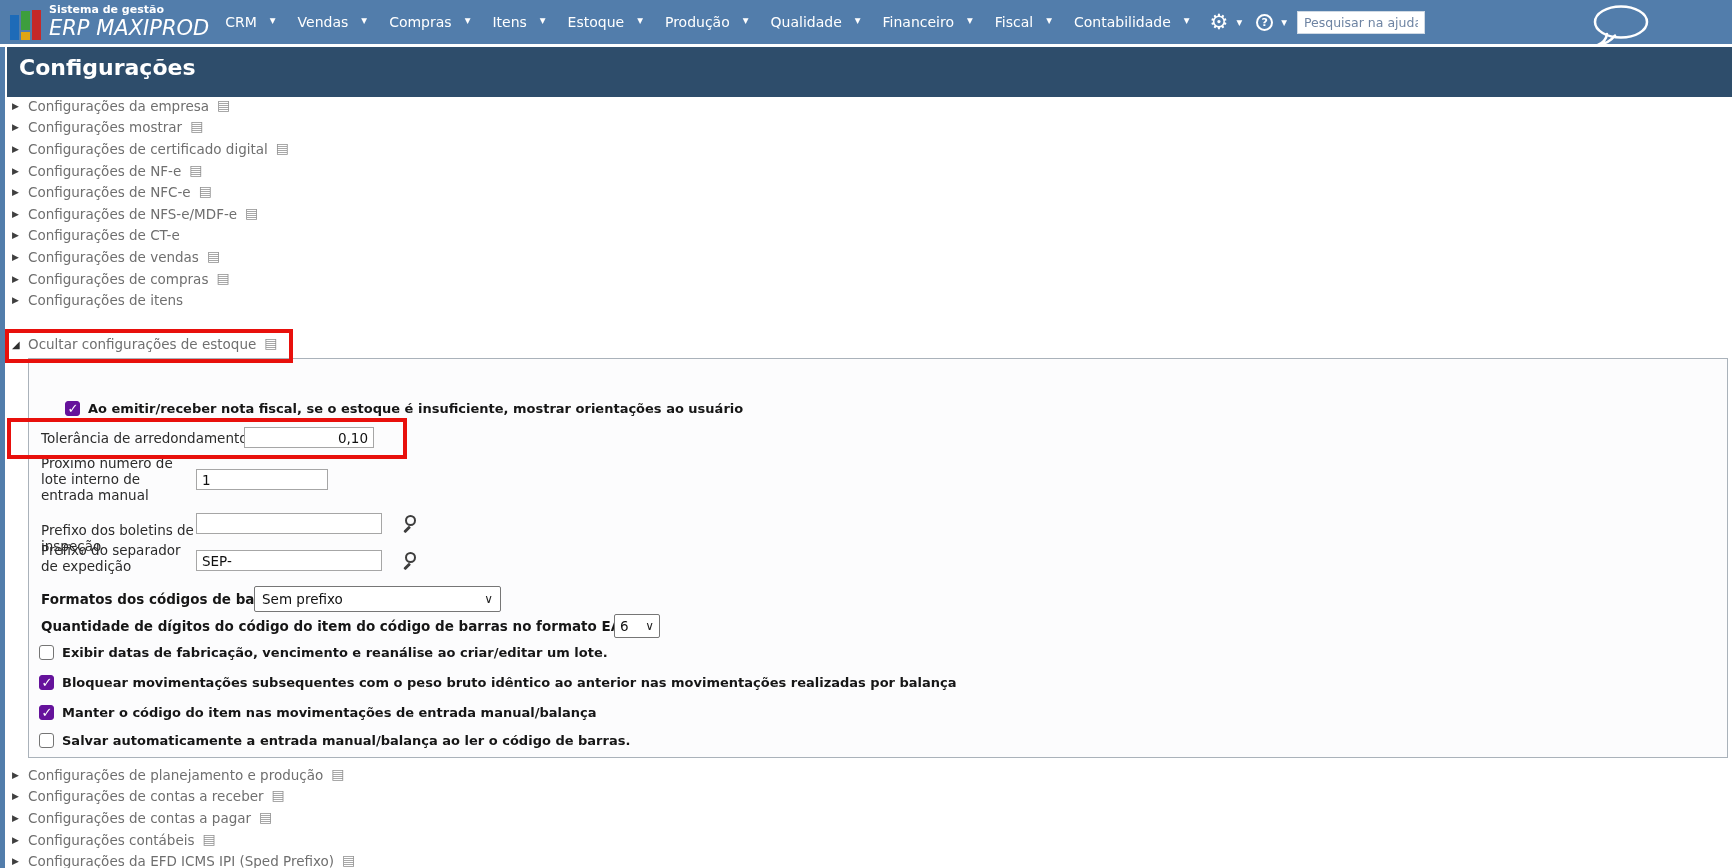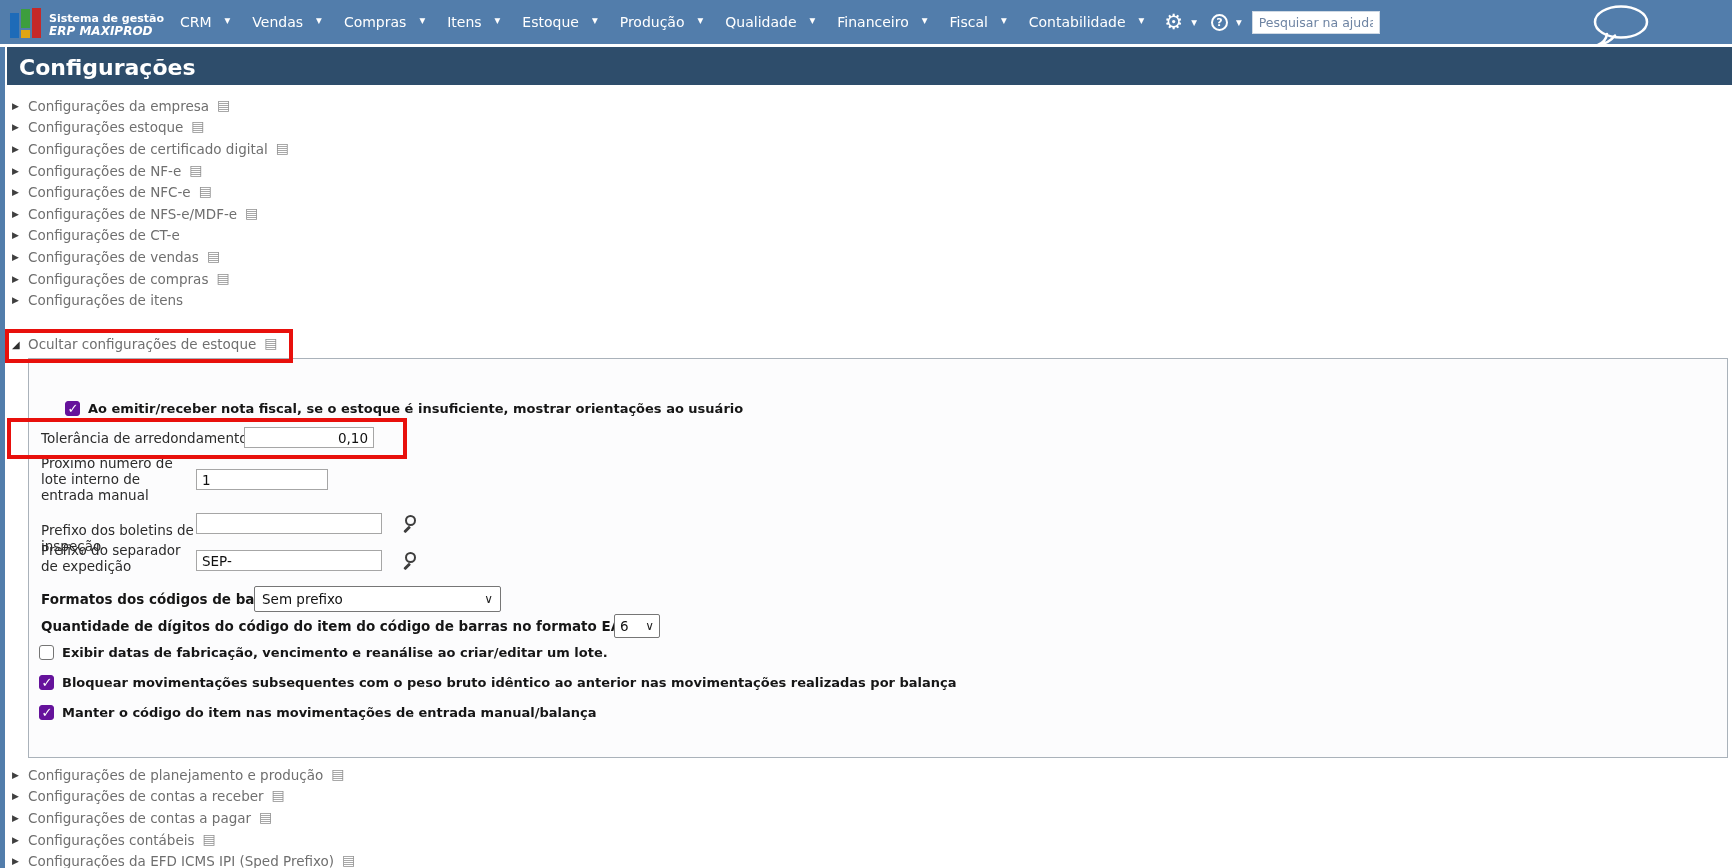--- a/index.html
+++ b/index.html
@@ -12,39 +12,39 @@
   .logo { display:flex; align-items:flex-end; gap:8px; margin:0 16px 0 10px; }
   .logo-mark { display:flex; align-items:flex-end; gap:2px; height:32px; }
   .lm { display:block; width:9px; }
   .lm-blue  { height:25px; background:#1e6bb8; }
   .lm-col   { display:flex; flex-direction:column; gap:2px; }
   .lm-green { height:19px; background:#3d9e3d; }
   .lm-yellow{ height:8px;  background:#e0a512; }
   .lm-red   { height:30px; background:#c62828; }
   .logo-text { line-height:1.1; }
   .logo-l1 { font-size:11px; font-weight:bold; }
-  .logo-l2 { font-size:12px; font-weight:bold; font-style:italic; }
+  .logo-l2 { font-size:21px; font-weight:normal; font-style:italic; }
   .menus { display:flex; align-items:center; gap:22px; }
   .menu { display:flex; align-items:center; gap:13px; font-size:14px; cursor:pointer; }
   .caret { font-size:7.5px; line-height:1; transform:translateY(-1px); }
   .gear { font-size:21px; margin-left:20px; cursor:pointer; line-height:1; }
   .iconcaret { font-size:7.5px; margin-left:8px; cursor:pointer; }
   .help { width:17px; height:17px; border:2px solid #fff; border-radius:50%;
           font-size:11px; font-weight:bold; display:flex; align-items:center;
           justify-content:center; margin-left:14px; cursor:pointer; }
   .search { margin-left:10px; width:128px; height:23px; border:1px solid #cfd9e4;
             font-size:12.5px; padding:2px 6px; color:#41546e; outline:none;
             font-family:inherit; }
   .search::placeholder { color:#6e84a3; opacity:1; }
   .chat-bubble { position:absolute; right:82px; top:5px; cursor:pointer; }
 
   
   .left-strip { position:absolute; left:0; top:47px; width:5px; height:821px;
                 background:#527dab; }
-  .titlebar { margin:3px 0 0 7px; height:38px; background:#2e4d6b; color:#fff;
+  .titlebar { margin:3px 0 0 7px; height:50px; background:#2e4d6b; color:#fff;
               font-size:22px; font-weight:bold; padding:8px 0 0 12px; }
 
   
   .sections { position:absolute; left:12px; }
   .sections-top { top:95px; }
   .sections-bottom { top:764px; }
   .sec-row { height:21.6px; display:flex; align-items:center; cursor:pointer; }
   .tri { font-size:9px; color:#3f3f3f; width:16px; }
   .sec-label { font-size:13.5px; color:#6f6f6f; }
   .doc-icon { font-size:14px; color:#8f8f8f; margin-left:8px; line-height:1;
@@ -167,21 +167,21 @@
 <div class="titlebar">Configurações</div>
 
 <div class="sections sections-top">
   <div class="sec-row">
       <span class="tri">▶</span>
       <span class="sec-label">Configurações da empresa</span>
       <span class="doc-icon" data-show="true">▤</span>
     </div>
   <div class="sec-row">
       <span class="tri">▶</span>
-      <span class="sec-label">Configurações estoque</span>
+      <span class="sec-label">Configurações mostrar</span>
       <span class="doc-icon" data-show="true">▤</span>
     </div>
   <div class="sec-row">
       <span class="tri">▶</span>
       <span class="sec-label">Configurações de certificado digital</span>
       <span class="doc-icon" data-show="true">▤</span>
     </div>
   <div class="sec-row">
       <span class="tri">▶</span>
       <span class="sec-label">Configurações de NF-e</span>
@@ -263,20 +263,24 @@
     <span>Exibir datas de fabricação, vencimento e reanálise ao criar/editar um lote.</span>
   </div>
   <div class="check-row abs" style="left:10px; top:316px;">
     <span class="cb" data-checked="true"></span>
     <span>Bloquear movimentações subsequentes com o peso bruto idêntico ao anterior nas movimentações realizadas por balança</span>
   </div>
   <div class="check-row abs" style="left:10px; top:346px;">
     <span class="cb" data-checked="true"></span>
     <span>Manter o código do item nas movimentações de entrada manual/balança</span>
   </div>
+  <div class="check-row abs" style="left:10px; top:374px;">
+    <span class="cb" data-checked="false"></span>
+    <span>Salvar automaticamente a entrada manual/balança ao ler o código de barras.</span>
+  </div>
 </div>
 
 <div class="sections sections-bottom">
   <div class="sec-row">
       <span class="tri">▶</span>
       <span class="sec-label">Configurações de planejamento e produção</span>
       <span class="doc-icon" data-show="true">▤</span>
     </div>
   <div class="sec-row">
       <span class="tri">▶</span>

